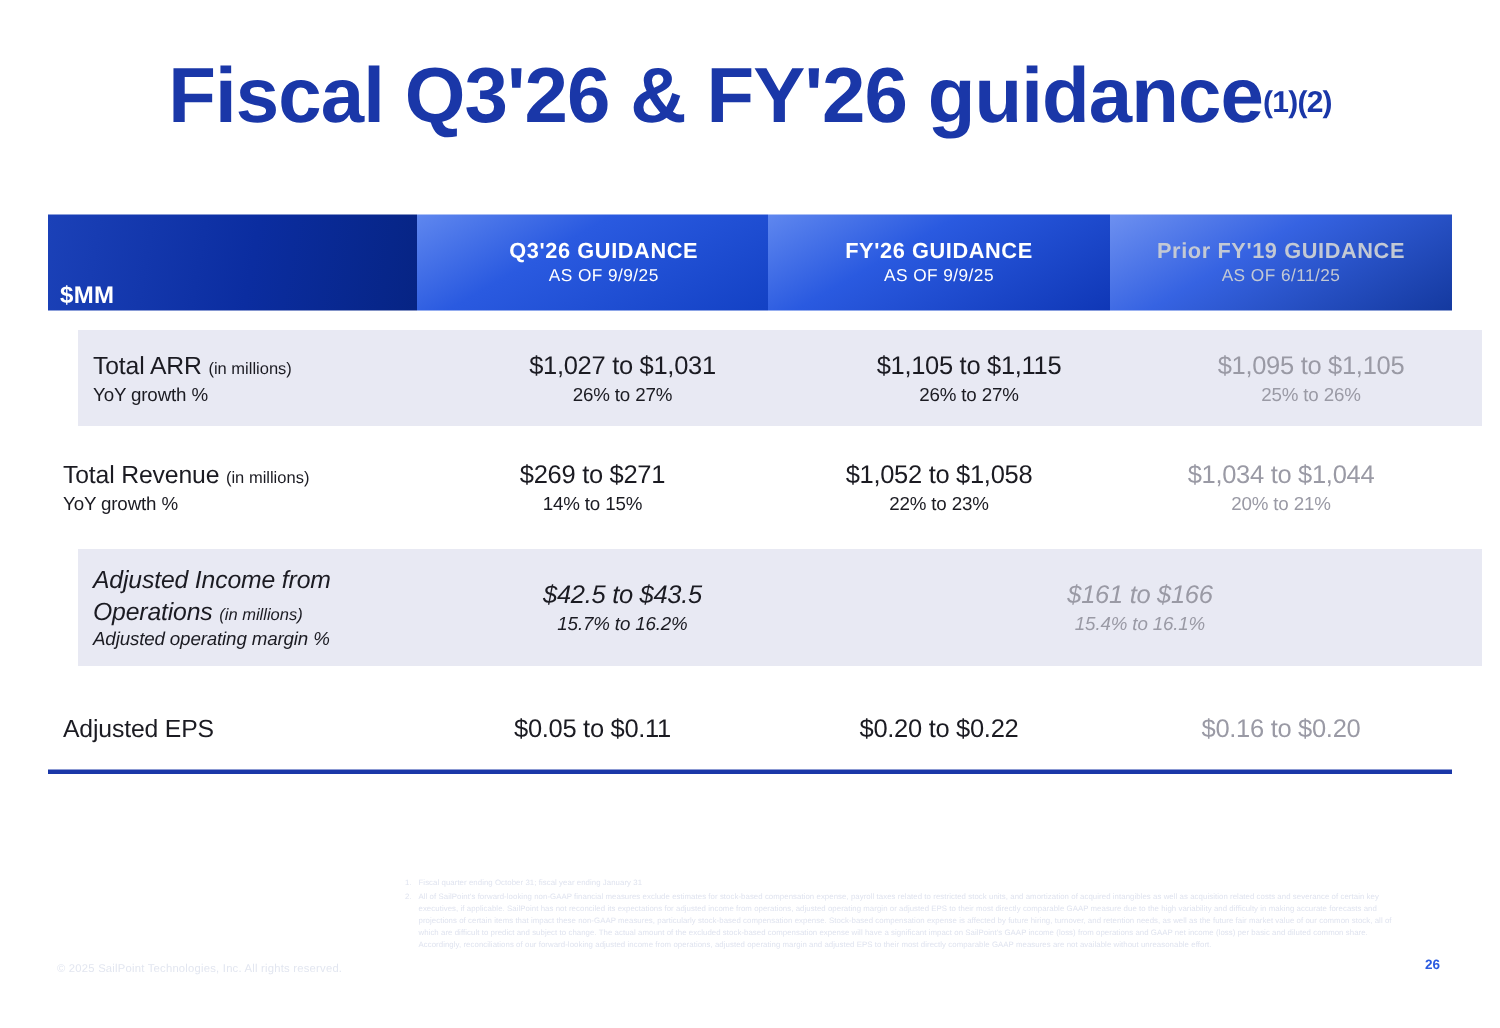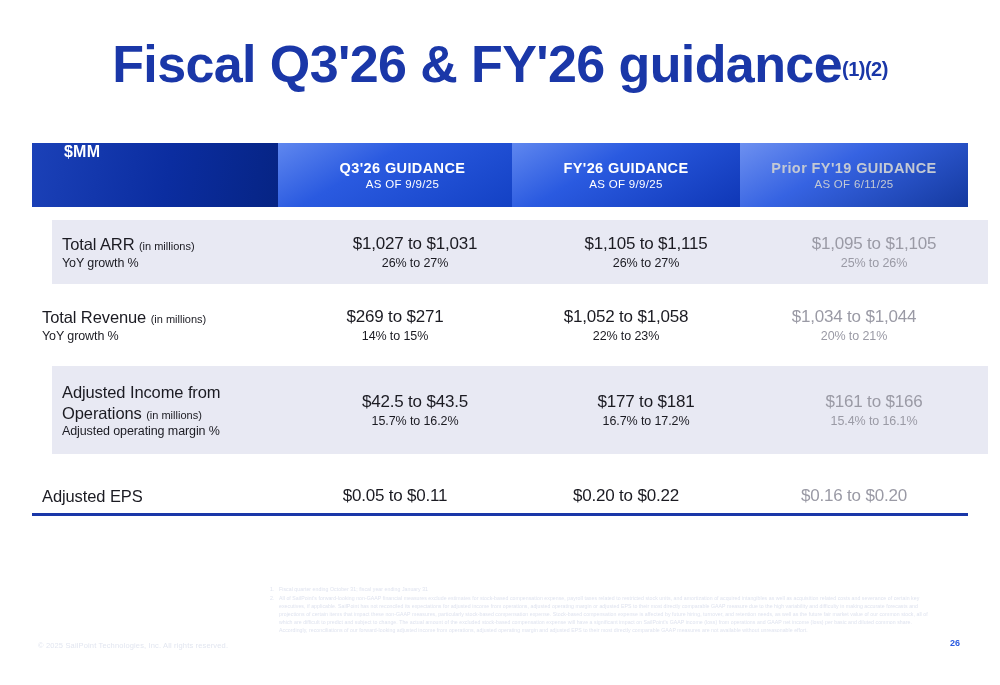--- a/index.html
+++ b/index.html
@@ -59,22 +59,22 @@
     box-sizing: border-box;
     display: flex;
     flex-direction: column;
     align-items: center;
     justify-content: center;
     height: 64px;
   }
   .hcell-label {
     background: linear-gradient(100deg, #1b41b8 0%, #0b2da0 55%, #062484 100%);
     align-items: flex-start;
-    justify-content: flex-start;
-    padding-left: 32px;
+    justify-content: flex-end;
+    padding-left: 8px;
     flex: 0 0 246px;
   }
   .hcell-label .htitle {
     font-size: 16px;
     color: #ffffff;
     font-weight: bold;
     letter-spacing: 0.2px;
   }
   .hcell-q3 {
     flex: 0 0 234px;
@@ -153,21 +153,21 @@
     font-size: 12.5px;
     color: #1b1b22;
     margin-top: 2px;
     letter-spacing: -0.1px;
   }
   .cell-pr .val-main { color: #9a9aa5; }
   .cell-pr .val-sub  { color: #9a9aa5; }
 
   .r1 { height: 64px; }
   .r2 { height: 56px; }
-  .r3 { height: 88px; }
+  .r3 { height: 78px; font-style: italic; }
   .r4 { height: 58px; }
 
   .bottom-rule {
     position: absolute;
     left: 32px;
     top: 513px;
     width: 936px;
     height: 3px;
     background: #1a37a8;
   }
@@ -292,24 +292,20 @@
       <div style="max-width:205px;">
         <span class="lbl-main">Adjusted Income from Operations</span>
         <span class="lbl-note">(in millions)</span>
       </div>
       <div class="lbl-sub">Adjusted operating margin %</div>
     </div>
     <div class="cell cell-q3">
       <span class="val-main">$42.5 to $43.5</span>
       <span class="val-sub">15.7% to 16.2%</span>
     </div>
-    <div class="cell cell-fy">
-      <span class="val-main">$177 to $181</span>
-      <span class="val-sub">16.7% to 17.2%</span>
-    </div>
     <div class="cell cell-pr">
       <span class="val-main">$161 to $166</span>
       <span class="val-sub">15.4% to 16.1%</span>
     </div>
   </div>
 
   <div class="spacer"></div>
 
   <div class="row drow plain r4">
     <div class="cell cell-label">

